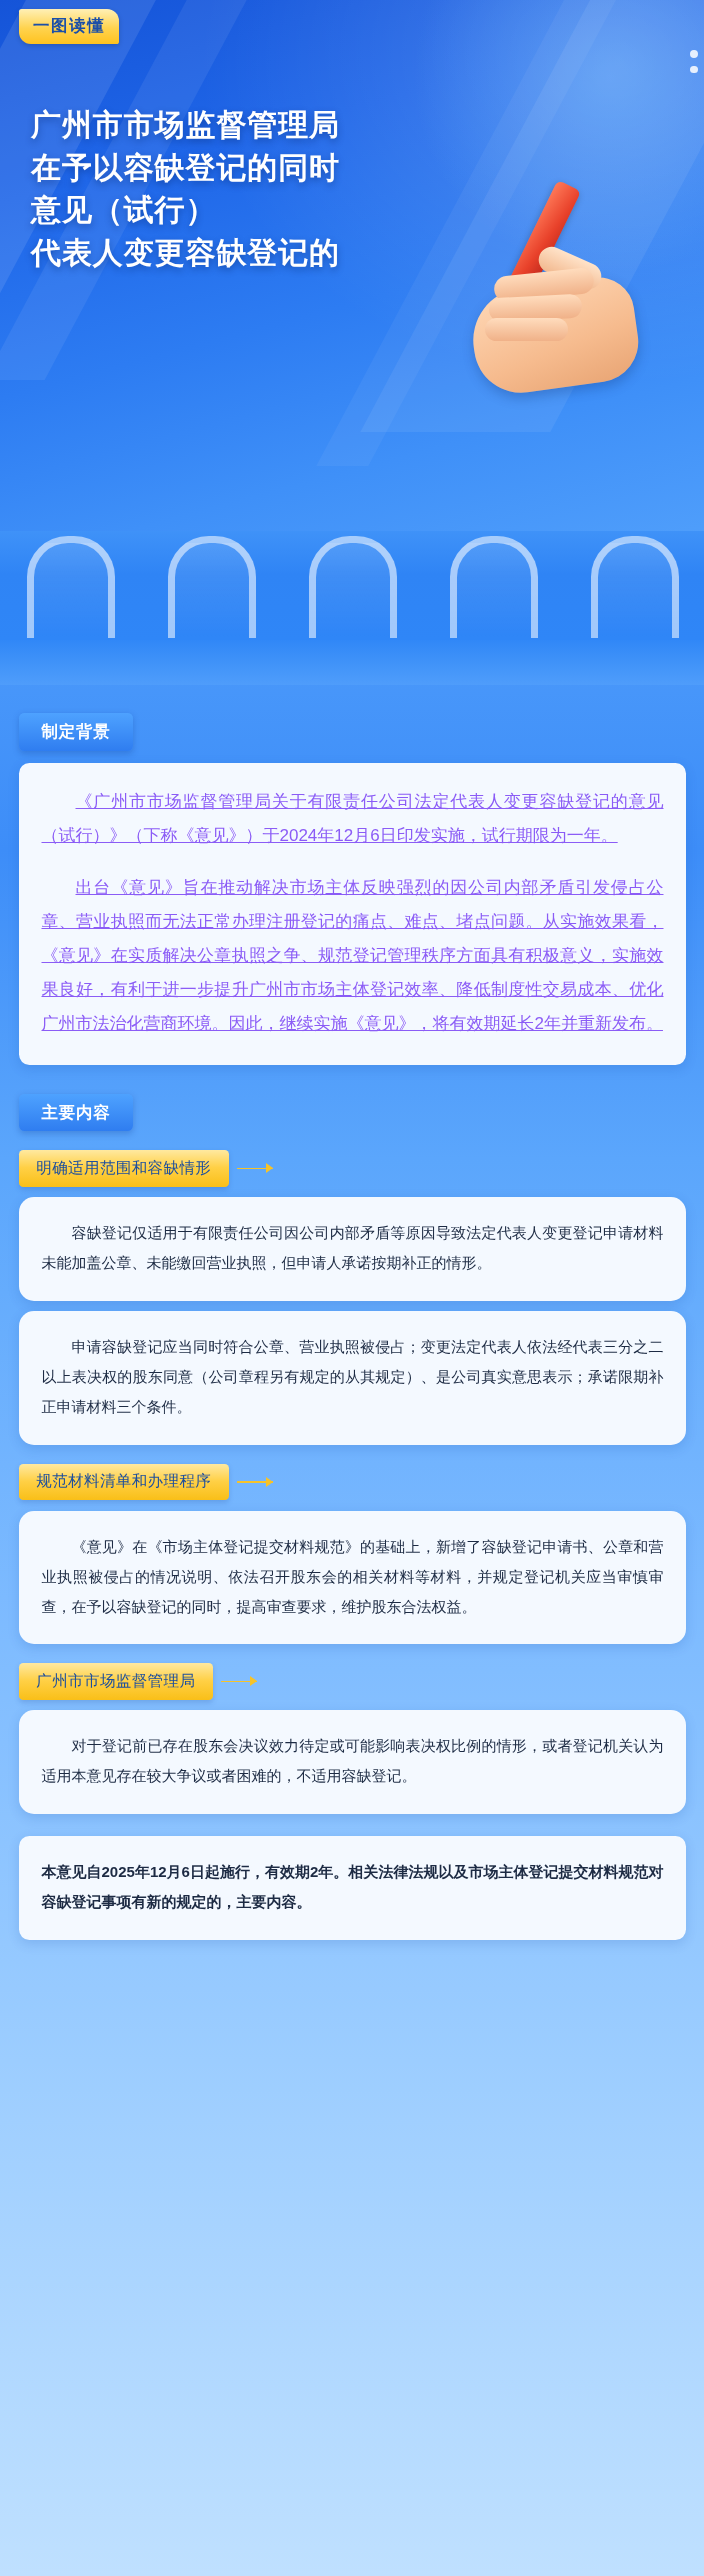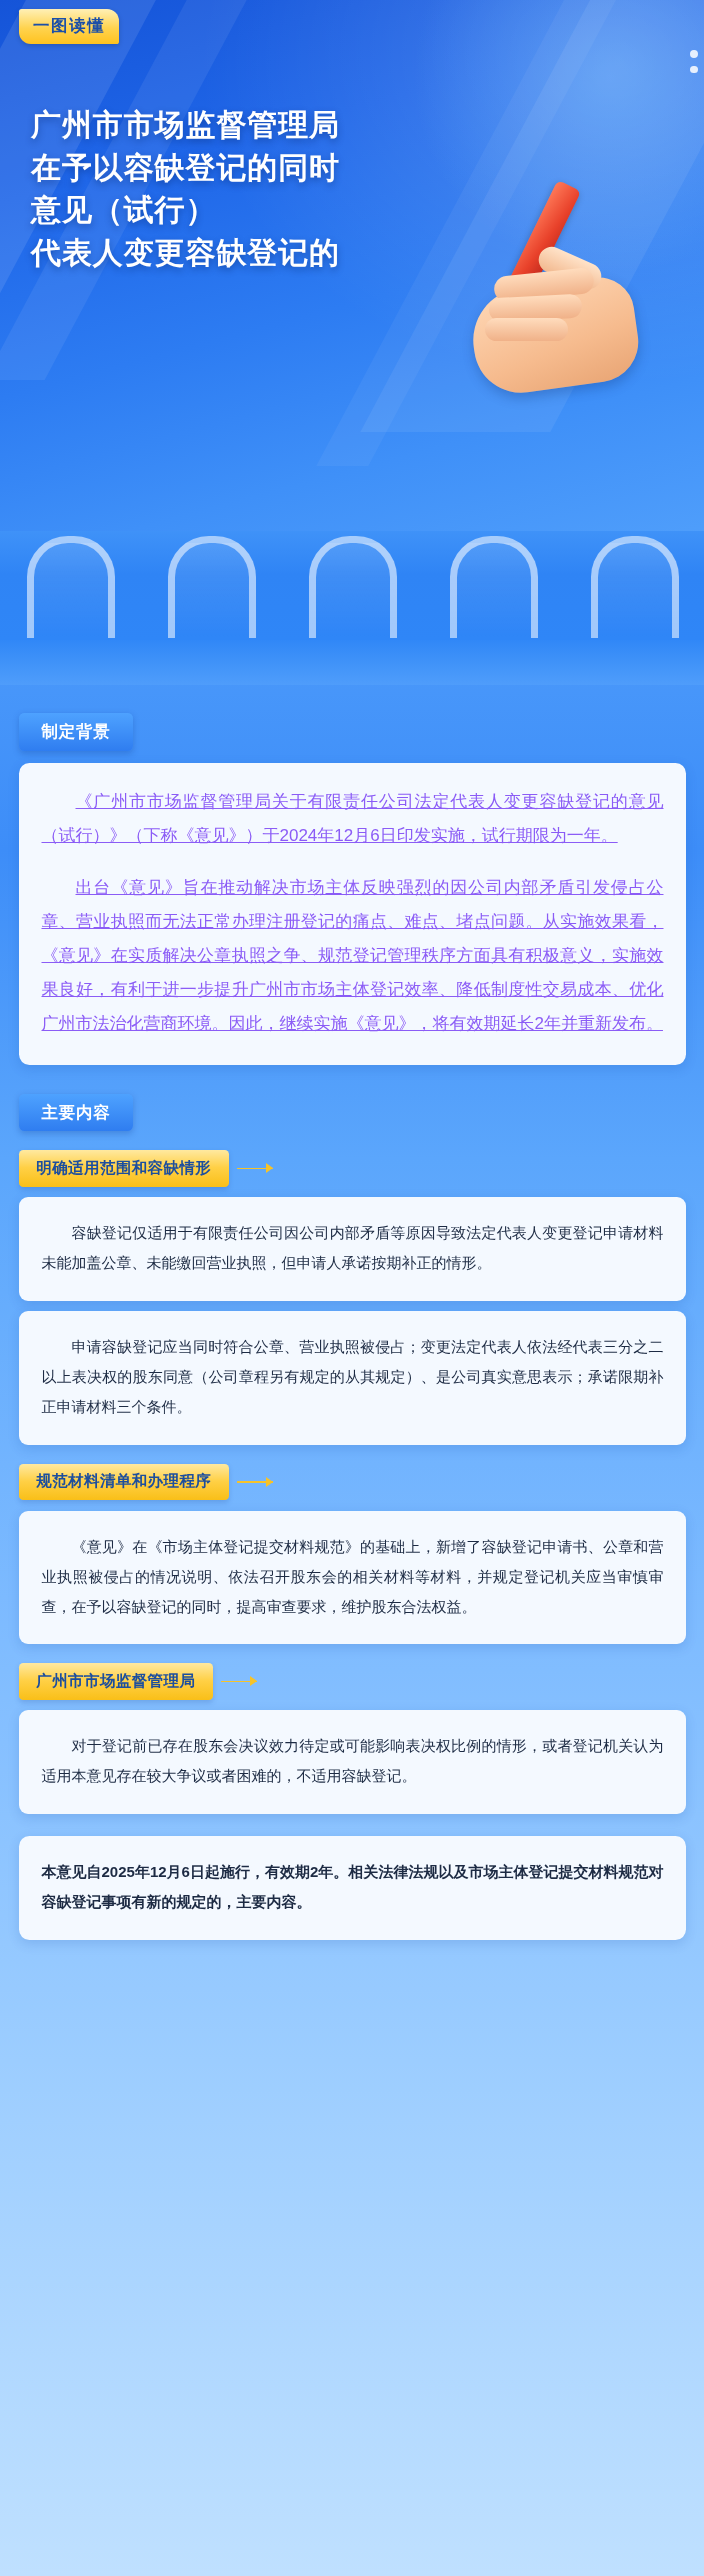--- a/index.html
+++ b/index.html
@@ -211,21 +211,21 @@
     margin-top: 19px;
     margin-bottom: 0;
   }
   .sub-tag {
     display: inline-block;
     padding: 7.8px 17.3px;
     border-radius: 4.3px;
     background: linear-gradient(180deg, #ffe9a0 0%, #ffd045 48%, #f9bf18 100%);
     color: #1c4e9e;
     font-size: 15.5px;
-    font-weight: bold;
+    font-weight: normal;
     letter-spacing: 0.4px;
     box-shadow: 0 2.6px 5.2px rgba(40,80,160,0.22);
   }
   .tag-arrow {
     position: relative;
     margin-left: 8.6px;
     width: 36px;
     height: 1.7px;
     background: #f6c32a;
   }
@@ -235,21 +235,21 @@
     right: 0; top: -4.3px;
     width: 0; height: 0;
     border-top: 5.2px solid transparent;
     border-bottom: 5.2px solid transparent;
     border-left: 7.8px solid #f6c32a;
   }
 
   .sub-card {
     margin-top: 10.4px;
     background: #f4f9ff;
-    border-radius: 9px;
+    border-radius: 15px;
     padding: 21px 22.5px 22.5px;
     box-shadow: 0 3.5px 12px rgba(20,70,160,0.16);
   }
   .sub-card p {
     margin: 0;
     font-size: 15px;
     line-height: 2.0;
     color: #1d2b44;
     text-align: justify;
     text-indent: 2em;

